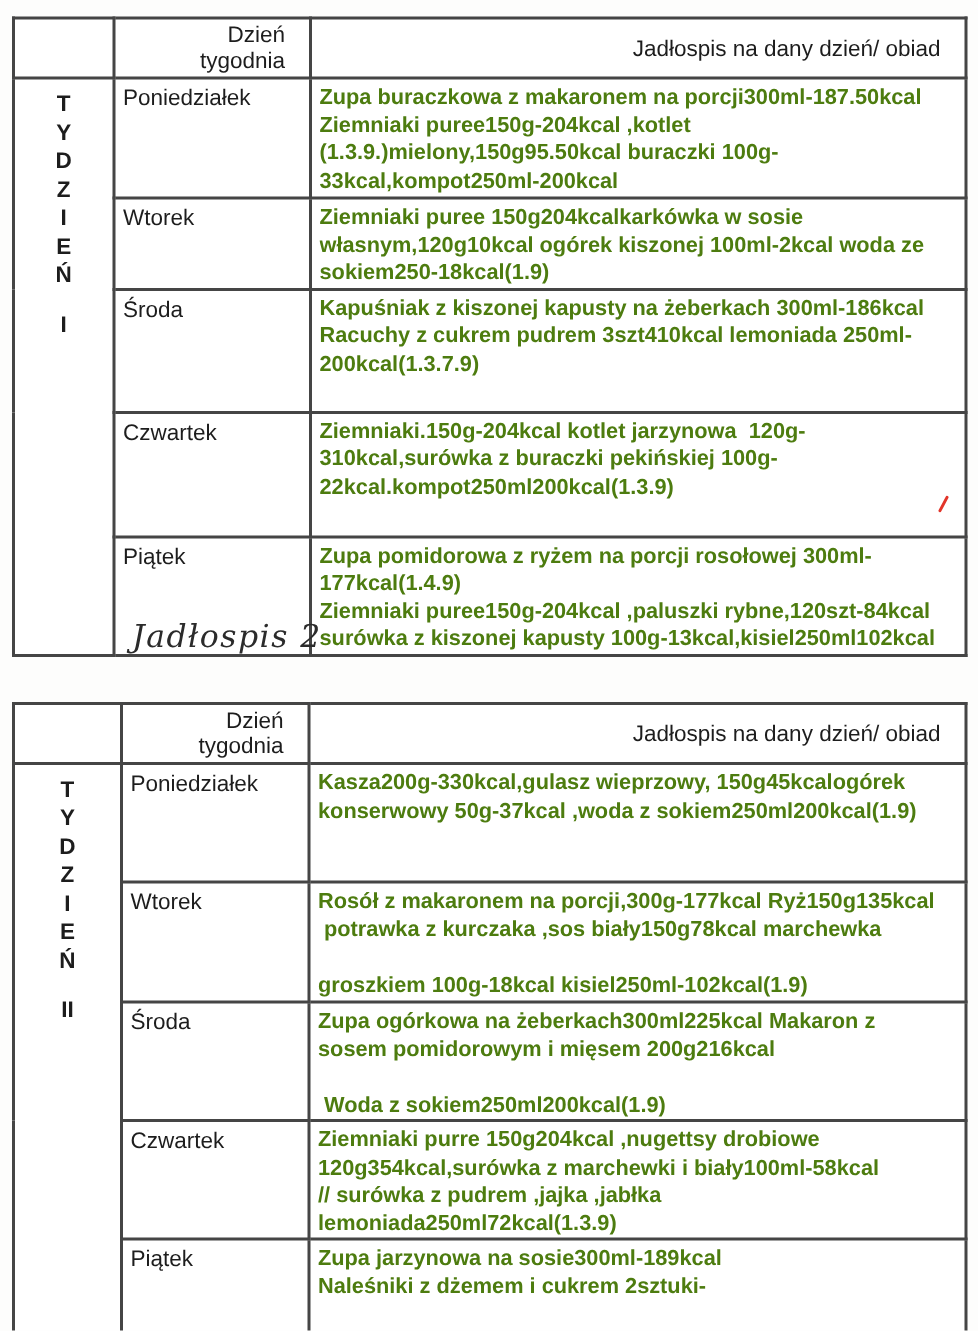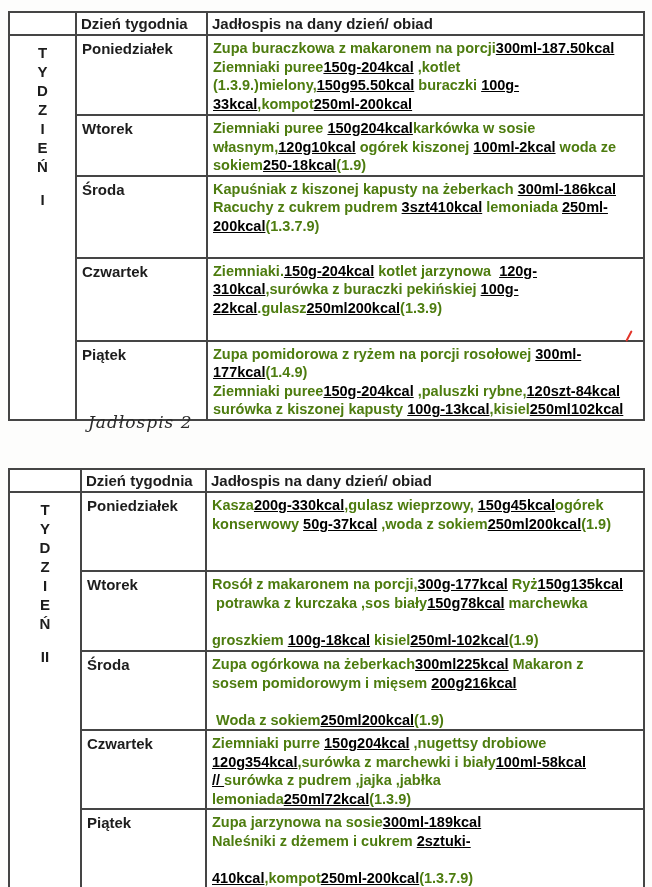--- a/index.html
+++ b/index.html
@@ -28,24 +28,24 @@
   #table-1 col.c1{width:72px;}
   #table-1 col.c2{width:125px;}
 
   .menu-table th,.menu-table td{
     border:2px solid #454545;
     padding:0;
     vertical-align:top;
   }
   .menu-table th{
     font-size:15px;
-    font-weight:bold;
-    text-align:left;
+    font-weight:normal;
+    text-align:right;
     vertical-align:middle;
-    padding:2px 4px;
+    padding:2px 16px;
   }
   #table-0 tr.hd-row{height:20px;}
   #table-1 tr.hd-row{height:21px;}
 
   
   #table-0 tbody tr:nth-child(1){height:80px;}
   #table-0 tbody tr:nth-child(2){height:60px;}
   #table-0 tbody tr:nth-child(3){height:82px;}
   #table-0 tbody tr:nth-child(4){height:83px;}
   #table-0 tbody tr:nth-child(5){height:74px;}
@@ -62,42 +62,42 @@
     font-weight:bold;font-size:15px;
   }
   .letter{height:19px;line-height:19px;}
   .week-num{
     margin-top:14px;
     font-weight:bold;font-size:15px;
     line-height:19px;
   }
 
   td.day-cell{
-    font-weight:bold;
+    font-weight:normal;
     font-size:15px;
     padding:4px 2px 0 5px;
   }
   td.menu-cell .lines{padding:3px 0 0 5px;}
   .line{
     height:18.5px;
     line-height:18.5px;
     font-weight:bold;
     font-size:14.5px;
     white-space:pre;
     overflow:hidden;
   }
-  .red{color:#000000;text-decoration:underline;}
+  .red{color:#4d7c0f;}
   .blk{color:#4d7c0f;}
 
   .caption{
     position:absolute;
     left:88px;top:412px;
     font-family:"DejaVu Serif", serif;
     font-style:italic;
-    font-size:17px;
+    font-size:21px;
     color:#2b2b2b;
     letter-spacing:1px;
   }
   .pen-mark{
     position:absolute;
     left:628px;top:330px;
     width:2px;height:12px;
     background:#e2352a;
     transform:rotate(28deg);
     border-radius:1px;
@@ -164,21 +164,21 @@
               <div class="line"><span class="red">200kcal</span><span class="blk">(1.3.7.9)</span></div>
             </div>
           </td>
         </tr>
         <tr>
           <td class="day-cell">Czwartek</td>
           <td class="menu-cell">
             <div class="lines">
               <div class="line"><span class="blk">Ziemniaki.</span><span class="red">150g-204kcal</span><span class="blk"> kotlet jarzynowa  </span><span class="red">120g-</span></div>
               <div class="line"><span class="red">310kcal</span><span class="blk">,surówka z buraczki pekińskiej </span><span class="red">100g-</span></div>
-              <div class="line"><span class="red">22kcal</span><span class="blk">.gulasz</span><span class="red">250ml200kcal</span><span class="blk">(1.3.9)</span></div>
+              <div class="line"><span class="red">22kcal</span><span class="blk">.kompot</span><span class="red">250ml200kcal</span><span class="blk">(1.3.9)</span></div>
             </div>
           </td>
         </tr>
         <tr>
           <td class="day-cell">Piątek</td>
           <td class="menu-cell">
             <div class="lines">
               <div class="line"><span class="blk">Zupa pomidorowa z ryżem na porcji rosołowej </span><span class="red">300ml-</span></div>
               <div class="line"><span class="red">177kcal</span><span class="blk">(1.4.9)</span></div>
               <div class="line"><span class="blk">Ziemniaki puree</span><span class="red">150g-204kcal</span><span class="blk"> ,paluszki rybne,</span><span class="red">120szt-84kcal</span></div>

